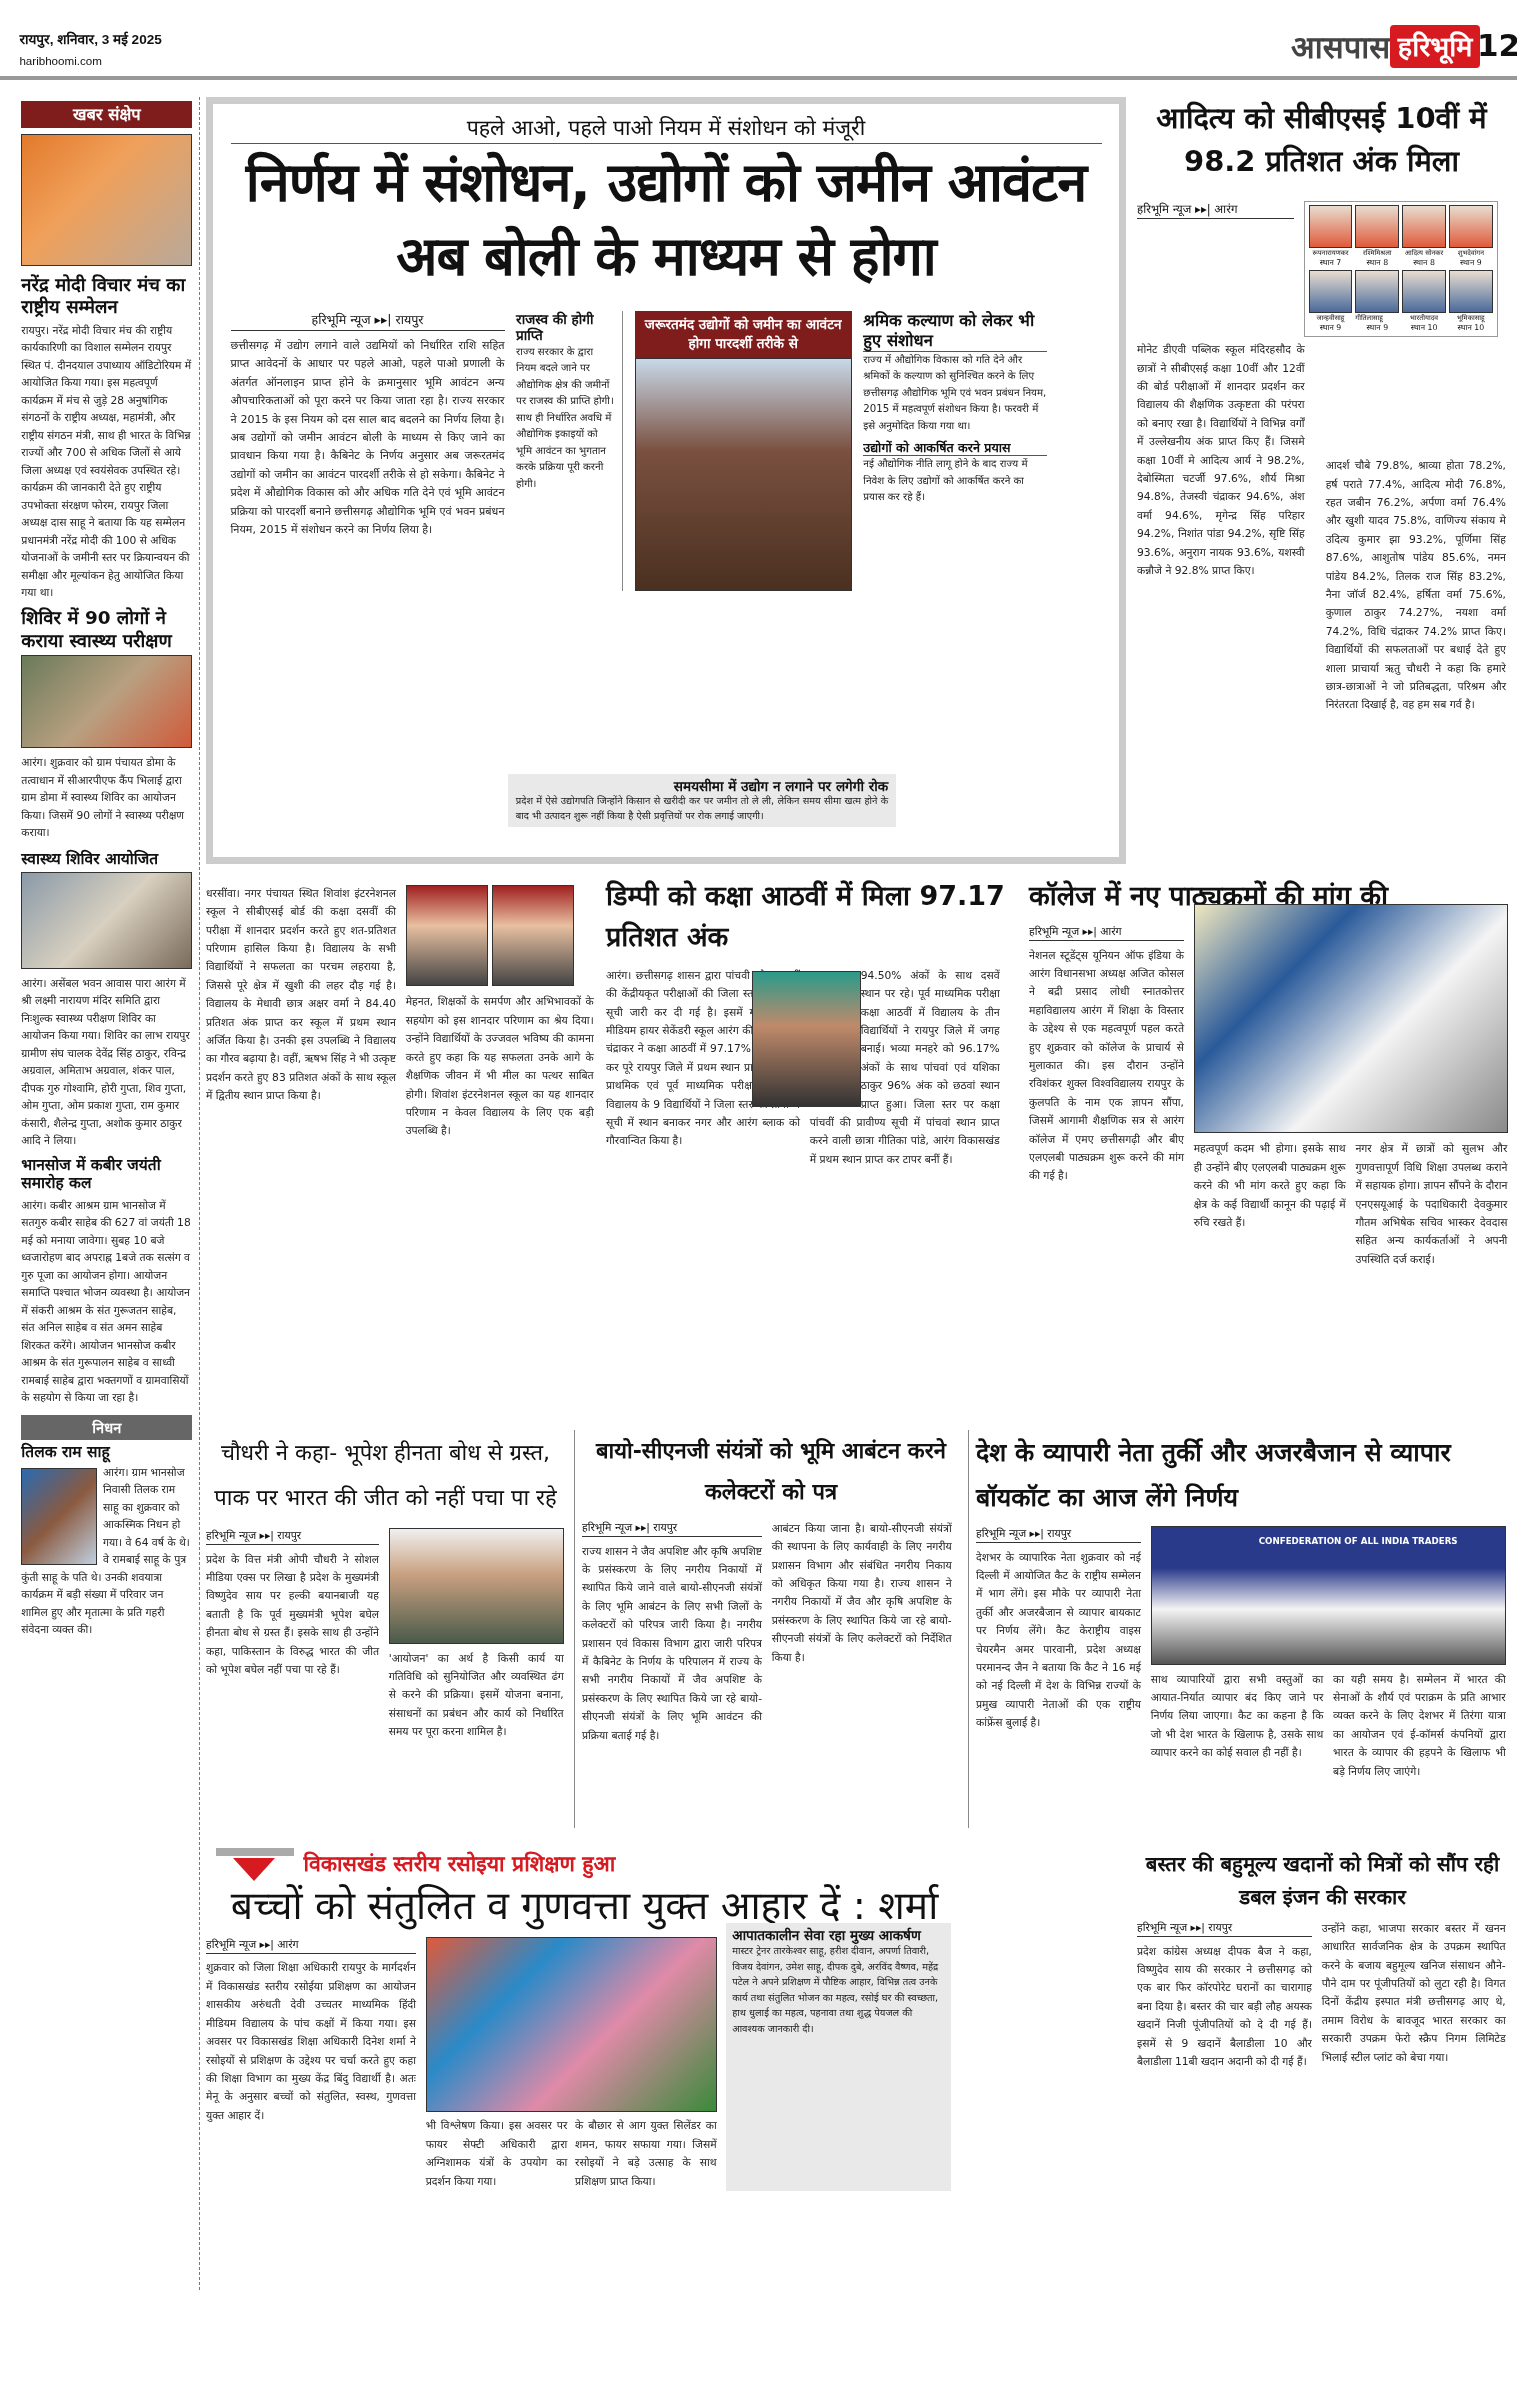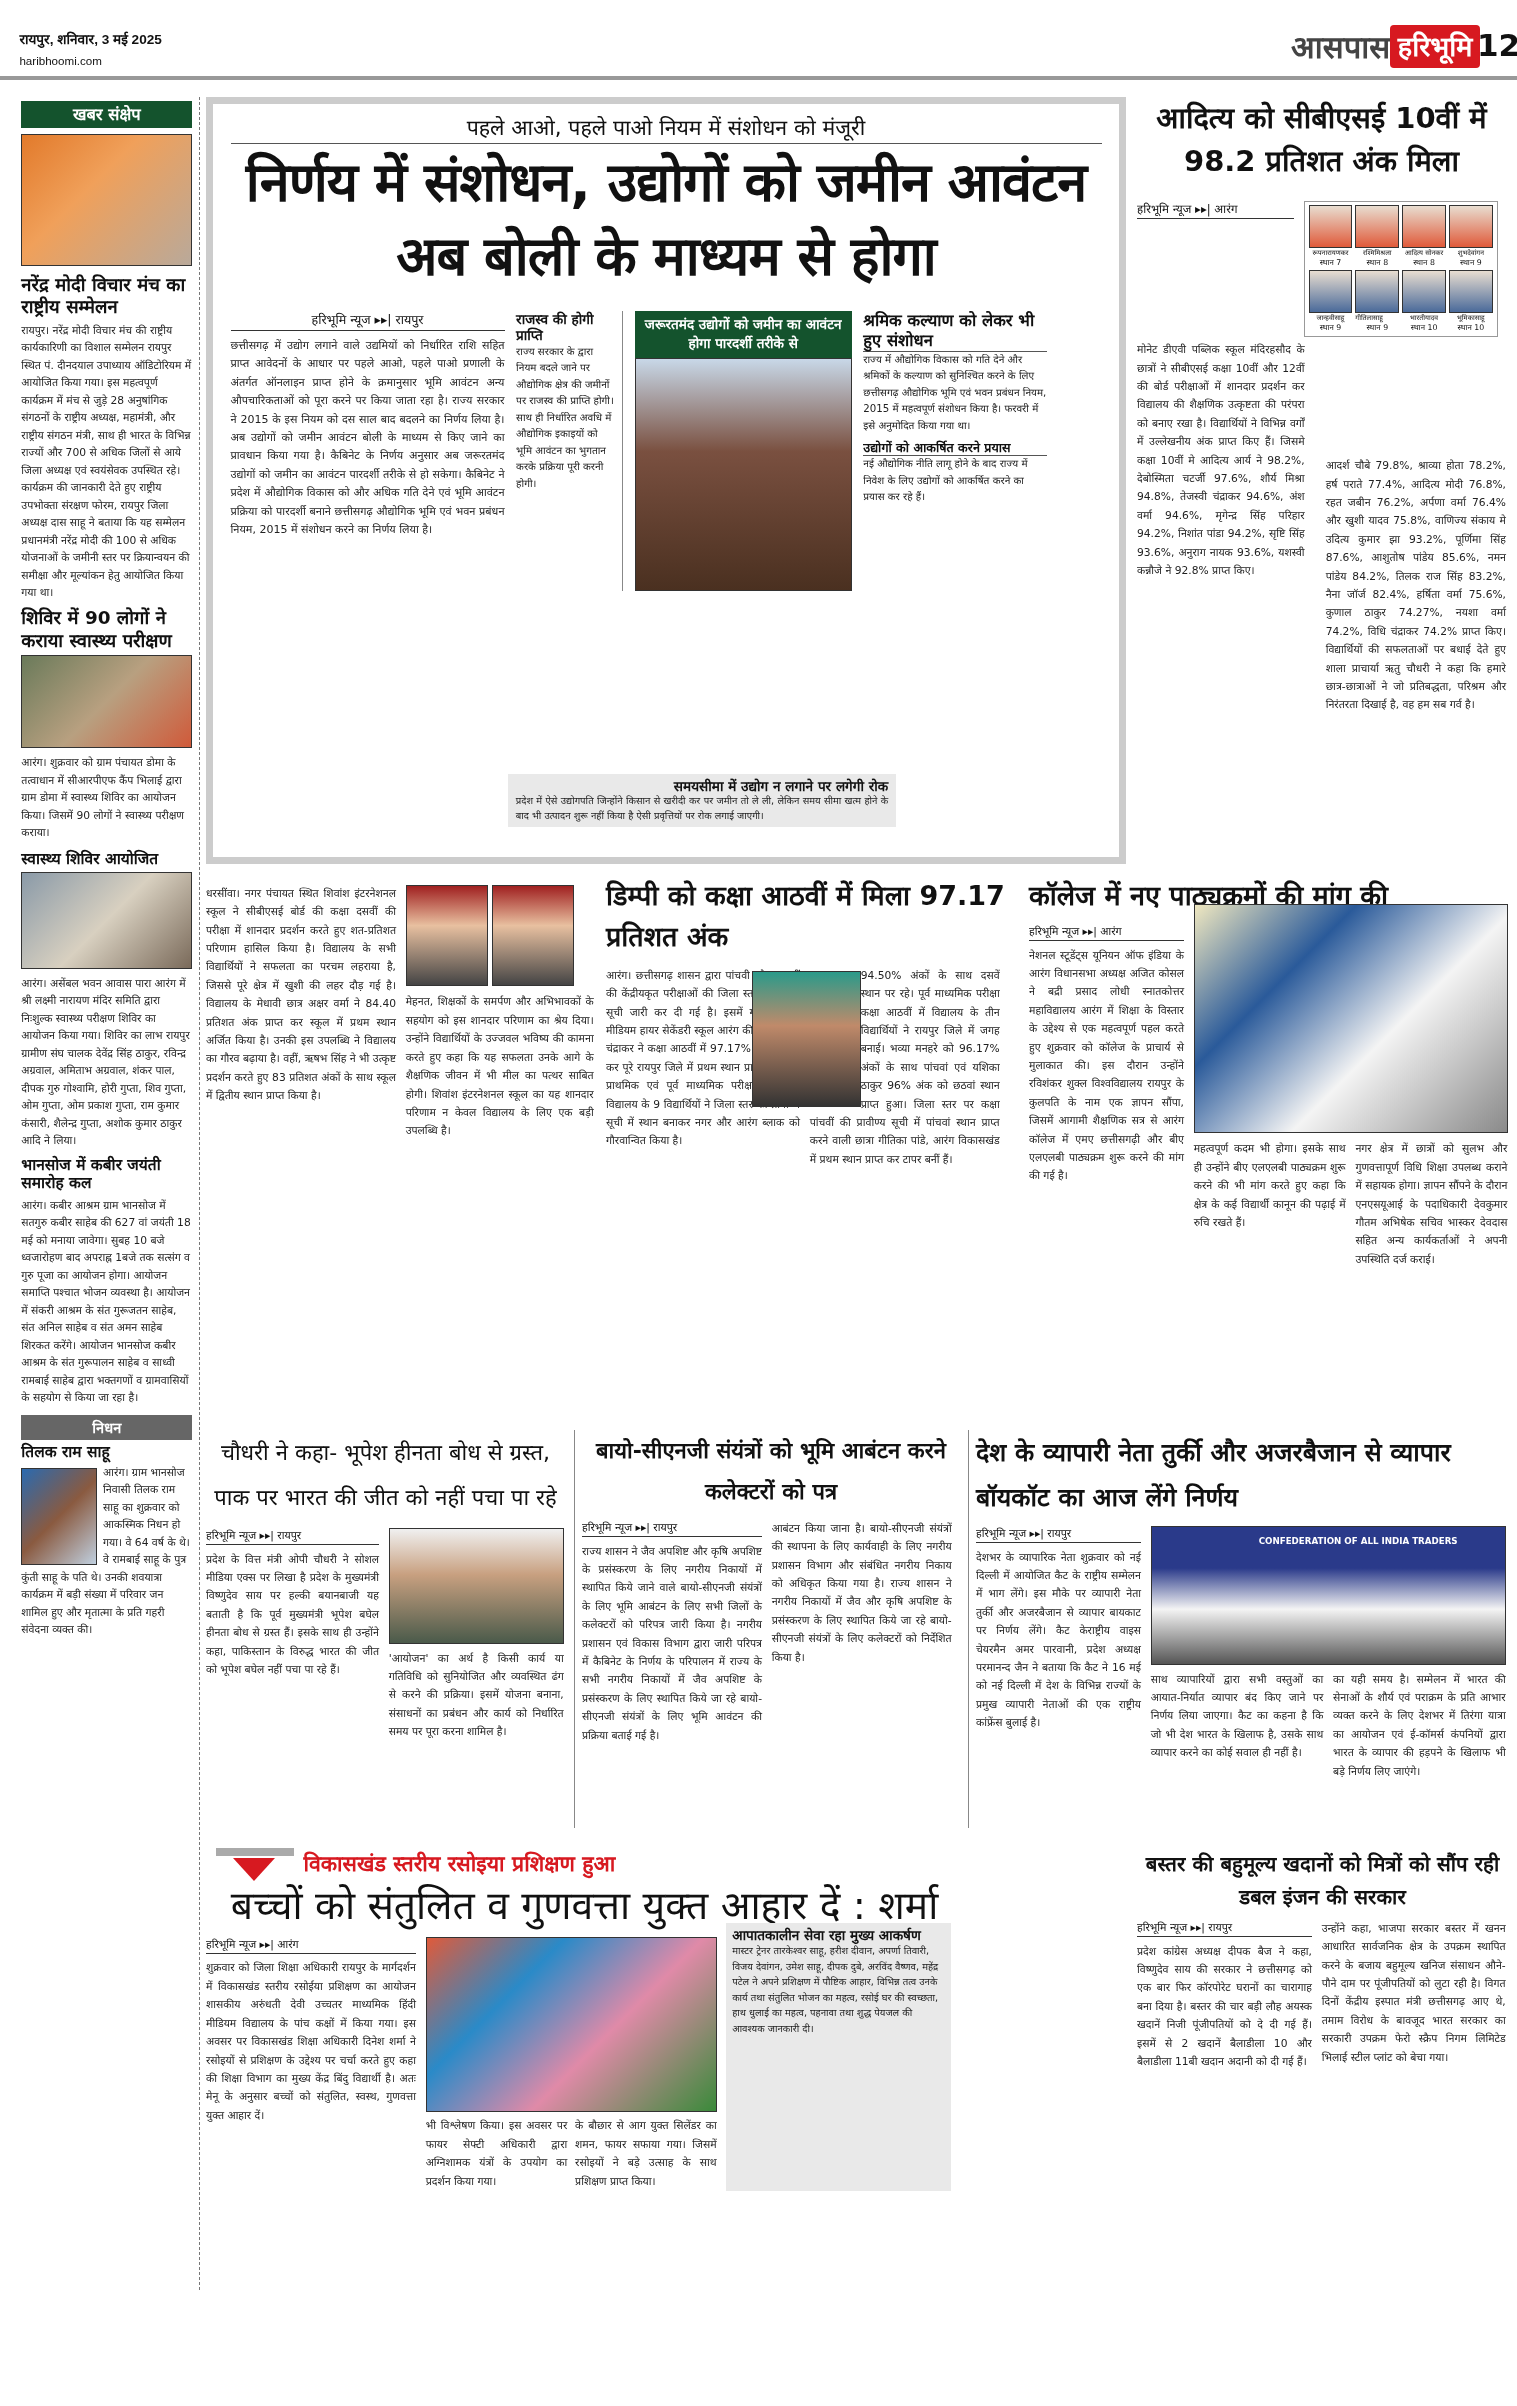--- a/index.html
+++ b/index.html
@@ -9,21 +9,21 @@
 .masthead-url{left:19.4px;top:54px;font-size:11.6px;font-family:"Liberation Sans",sans-serif}
 .section-name{left:1329px;top:25px;font-size:31px;font-weight:bold;color:#444;font-family:"Liberation Sans",sans-serif}
 .brand{left:1390px;top:25px;background:#d71920;color:#fff;font-weight:bold;font-size:27px;padding:0 7.8px;border-radius:3.9px;line-height:43px}
 .pageno{left:1477px;top:27px;font-size:31px;font-weight:bold}
 .rule{left:0;top:76px;width:1518px;height:3.9px;background:#999}
 .col-divider{border-left:1px dashed #777}
 .p{font-size:11px;line-height:18.4px;text-align:justify;color:#222}
 .h{font-weight:bold;color:#111;line-height:1.2}
 .dateline{font-size:12.6px;border-bottom:1.9px solid #333;padding-bottom:2px;margin-bottom:5.8px}
 .photo{background:linear-gradient(135deg,#8a6a55,#c9a88a 40%,#6d5a4a);border:1px solid #333}
-.redband{background:#14532d;color:#fff;font-weight:bold;text-align:center}
+.redband{background:#7f1d1d;color:#fff;font-weight:bold;text-align:center}
 .grayband{background:#666;color:#fff;font-weight:bold;text-align:center}
 .box{border:1px solid #999}
 .boxgray{background:#e9e9e9}
 </style>
 </head>
 <body>
 
 <div class="abs masthead-date">रायपुर, शनिवार, 3 मई 2025</div>
 <div class="abs masthead-url">haribhoomi.com</div>
 <div class="abs section-name" style="left:1291px">आसपास</div>
@@ -246,18 +246,18 @@
       <div class="p" style="font-size:9.7px;line-height:15.5px;text-align:left">मास्टर ट्रेनर तारकेश्वर साहू, हरीश दीवान, अपर्णा तिवारी, विजय देवांगन, उमेश साहू, दीपक दुबे, अरविंद वैष्णव, महेंद्र पटेल ने अपने प्रशिक्षण में पौष्टिक आहार, विभिन्न तत्व उनके कार्य तथा संतुलित भोजन का महत्व, रसोई घर की स्वच्छता, हाथ धुलाई का महत्व, पहनावा तथा शुद्ध पेयजल की आवश्यक जानकारी दी।</div>
     </div>
   </div>
 </div>
 
 <div class="abs" style="left:1137px;top:1848px;width:371px">
   <div class="h" style="font-size:20.4px;text-align:center;line-height:33px">बस्तर की बहुमूल्य खदानों को मित्रों को सौंप रही डबल इंजन की सरकार</div>
   <div style="display:flex;gap:9.7px;margin-top:5.8px">
     <div style="width:175px">
       <div class="dateline" style="font-size:10.7px">हरिभूमि न्यूज ▸▸| रायपुर</div>
-      <div class="p" style="font-size:10.7px">प्रदेश कांग्रेस अध्यक्ष दीपक बैज ने कहा, विष्णुदेव साय की सरकार ने छत्तीसगढ़ को एक बार फिर कॉरपोरेट घरानों का चारागाह बना दिया है। बस्तर की चार बड़ी लौह अयस्क खदानें निजी पूंजीपतियों को दे दी गई हैं। इसमें से 2 खदानें बैलाडीला 10 और बैलाडीला 11बी खदान अदानी को दी गई हैं।</div>
+      <div class="p" style="font-size:10.7px">प्रदेश कांग्रेस अध्यक्ष दीपक बैज ने कहा, विष्णुदेव साय की सरकार ने छत्तीसगढ़ को एक बार फिर कॉरपोरेट घरानों का चारागाह बना दिया है। बस्तर की चार बड़ी लौह अयस्क खदानें निजी पूंजीपतियों को दे दी गई हैं। इसमें से 9 खदानें बैलाडीला 10 और बैलाडीला 11बी खदान अदानी को दी गई हैं।</div>
     </div>
     <div class="p" style="width:184px;font-size:10.7px">उन्होंने कहा, भाजपा सरकार बस्तर में खनन आधारित सार्वजनिक क्षेत्र के उपक्रम स्थापित करने के बजाय बहुमूल्य खनिज संसाधन औने-पौने दाम पर पूंजीपतियों को लुटा रही है। विगत दिनों केंद्रीय इस्पात मंत्री छत्तीसगढ़ आए थे, तमाम विरोध के बावजूद भारत सरकार का सरकारी उपक्रम फेरो स्क्रैप निगम लिमिटेड भिलाई स्टील प्लांट को बेचा गया।</div>
   </div>
 </div>
 
 
 </body></html>

